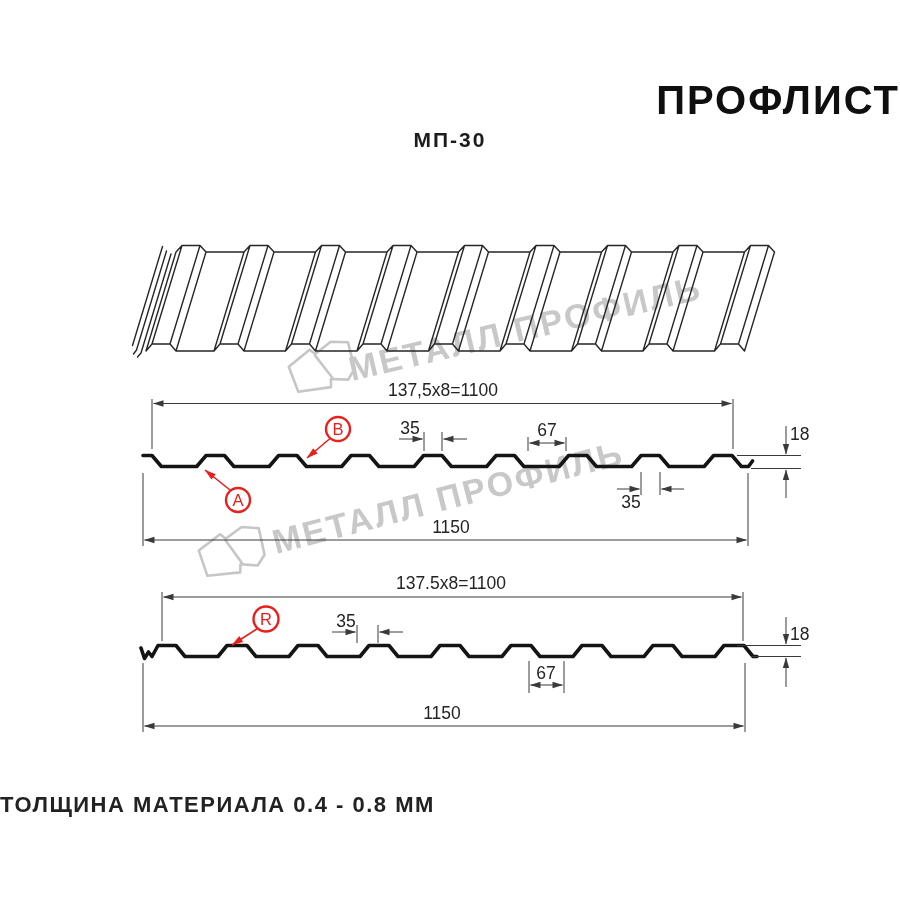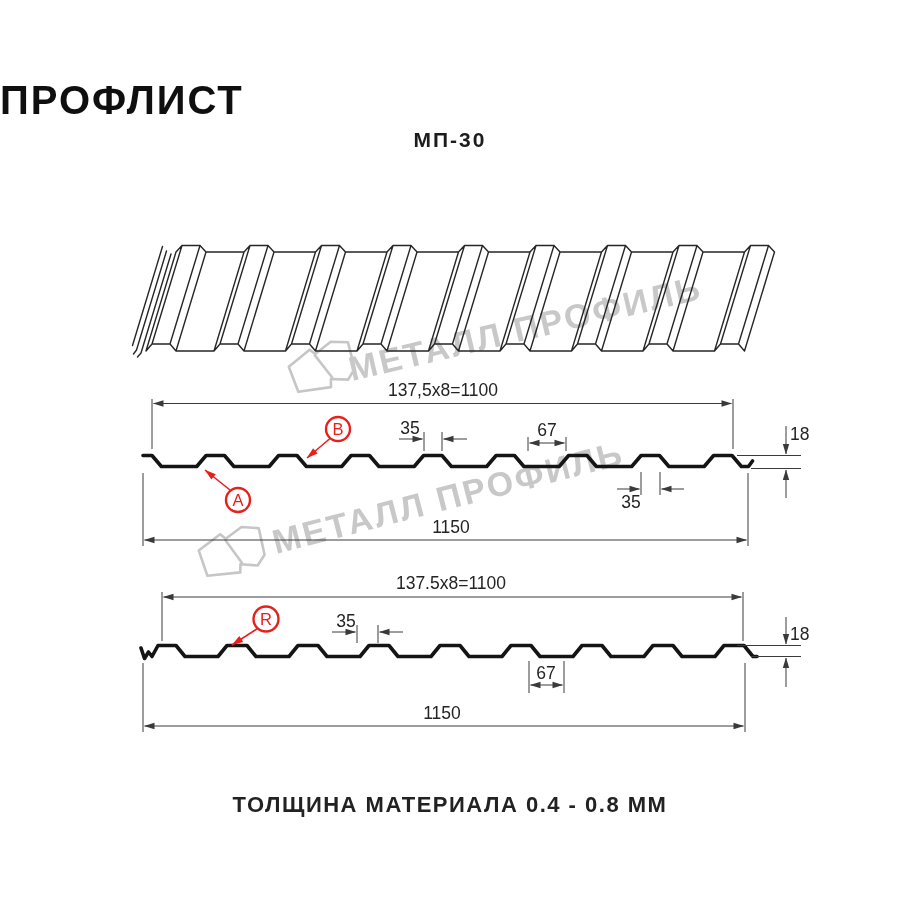--- a/index.html
+++ b/index.html
@@ -1,22 +1,22 @@
 <!DOCTYPE html>
 <html><head>
 <meta charset="utf-8">
 <style>
   html,body{margin:0;padding:0;background:#fff;}
   #stage{position:relative;width:900px;height:900px;background:#ffffff;overflow:hidden;
          font-family:"Liberation Sans",sans-serif;}
-  .title{position:absolute;top:78px;left:0;width:100%;text-align:left;
+  .title{position:absolute;top:78px;left:0;width:100%;text-align:right;
          font-size:40px;font-weight:900;letter-spacing:2px;color:#0f0f0f;}
   .subtitle{position:absolute;top:128px;left:0;width:100%;text-align:center;
          font-size:21px;font-weight:600;letter-spacing:2px;color:#1c1c1c;}
-  .footnote{position:absolute;top:792px;left:0;width:100%;text-align:center;
+  .footnote{position:absolute;top:792px;left:0;width:100%;
          font-size:22px;font-weight:600;letter-spacing:1.5px;color:#222;}
   svg{position:absolute;top:0;left:0;}
   .profile{stroke:#141414;stroke-width:3.6;fill:none;stroke-linejoin:round;stroke-linecap:round;}
   .sketch{stroke:#262626;stroke-width:1.4;fill:none;stroke-linejoin:round;stroke-linecap:round;}
   .dim{stroke:#3a3a3a;stroke-width:1;fill:none;}
   .dt{font-size:17.5px;fill:#242424;}
   .mid{text-anchor:middle;}
   .red{stroke:#e8201c;stroke-width:1.6;fill:none;}
   .redc{stroke:#e8201c;stroke-width:2.4;fill:none;}
   .rl{font-size:16.5px;fill:#e8201c;text-anchor:middle;font-weight:500;}

